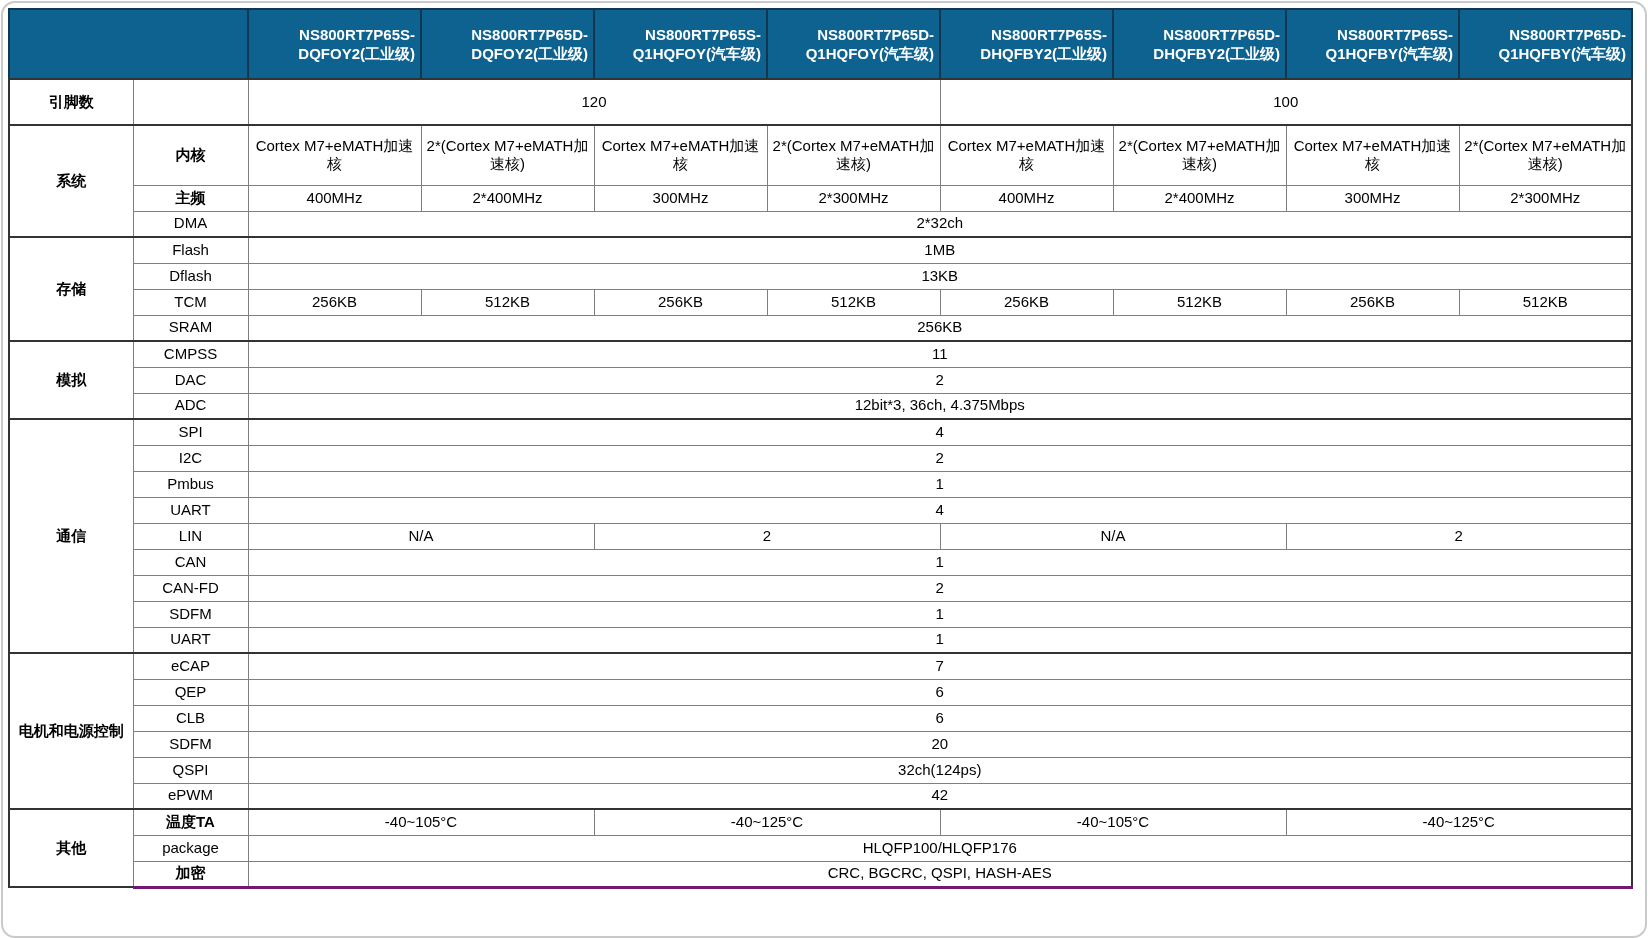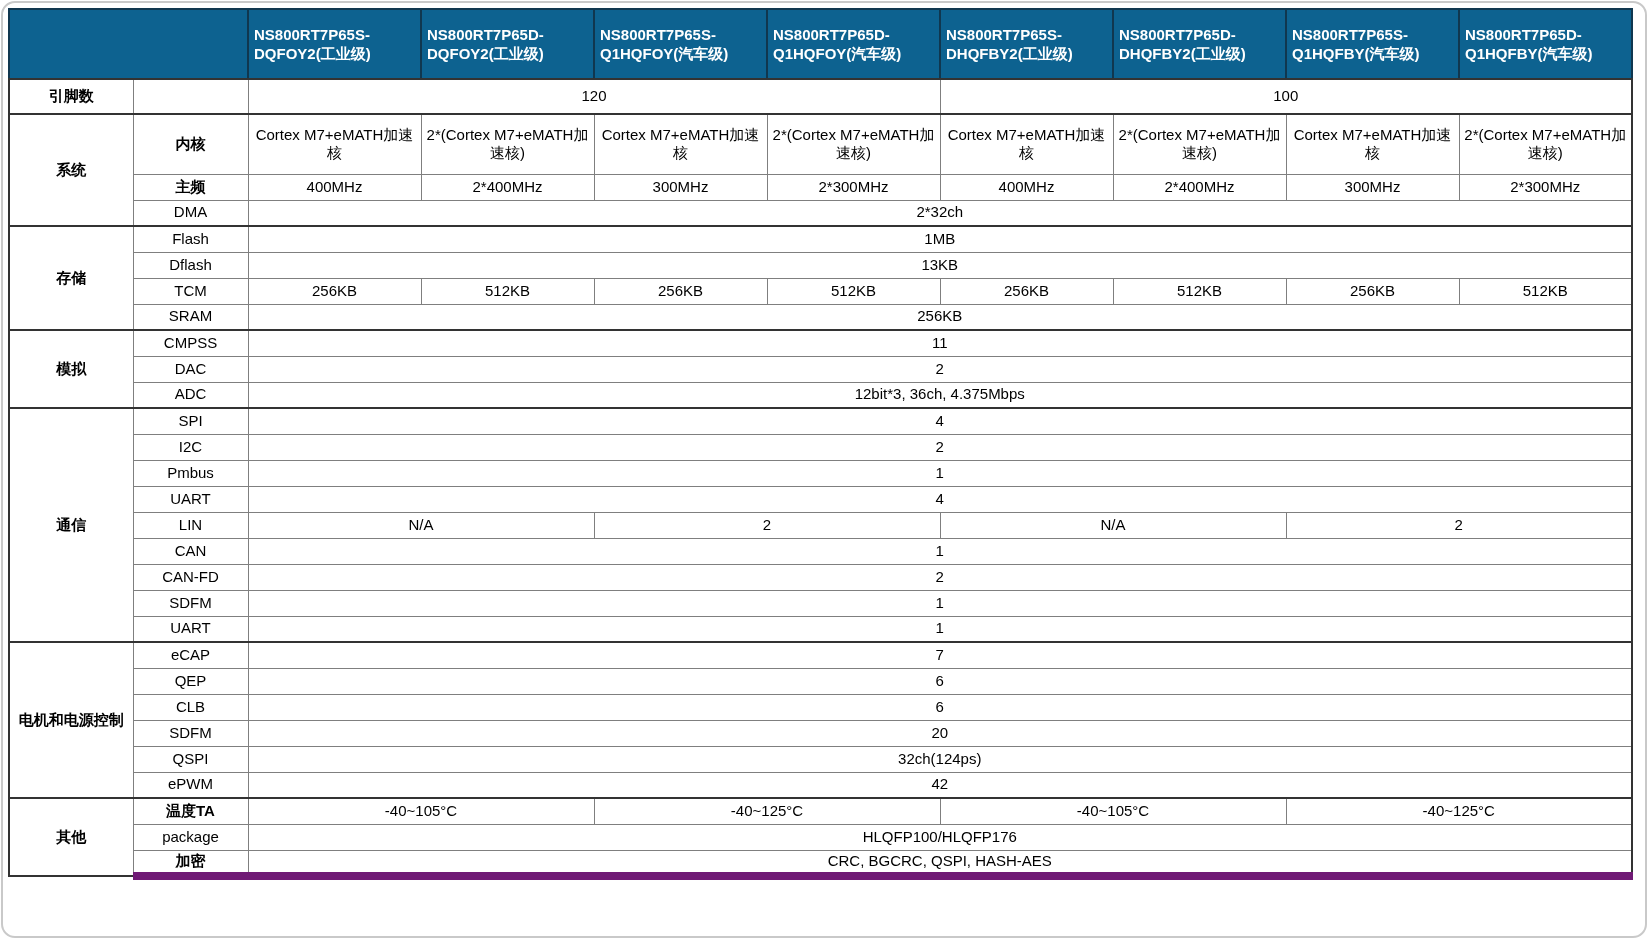--- a/index.html
+++ b/index.html
@@ -31,50 +31,50 @@
 
   
   thead th {
     background: #0d6290;
     color: #ffffff;
     font-weight: 700;
     height: 70px;
     padding: 4px 5px;
     border: 2px solid #10374f;
     border-bottom: 2px solid #333333;
-    text-align: left;
+    text-align: right;
     vertical-align: middle;
     line-height: 1.3;
   }
 
   
   tbody td {
     border: 1px solid #7f7f7f;
     text-align: center;
     vertical-align: middle;
     padding: 1px 4px;
     line-height: 1.25;
     background: #ffffff;
   }
   tbody tr { height: 26px; }
-  tbody tr:first-child { height: 35px; }   
+  tbody tr:first-child { height: 46px; }   
   tbody tr:nth-child(2) { height: 60px; }  
 
   td.cat { font-weight: 700; }
   
   tbody tr:nth-child(2)  td.lbl,
   tbody tr:nth-child(3)  td.lbl,
   tbody tr:nth-child(27) td.lbl,
   tbody tr:nth-child(29) td.lbl { font-weight: 700; }
 
   
   table.spec-table { border: 2px solid #333333; }
   tr.section-start td { border-top: 2px solid #333333; }
   tbody tr:first-child td { border-top: 2px solid #333333; }
-  tbody tr:last-child td { border-bottom: 8px solid #701a75; }
+  tbody tr:last-child td { border-bottom: 3px solid #701a75; }
   td.cat { border-left: 2px solid #333333; }
   tbody tr td:last-child { border-right: 2px solid #333333; }
 </style>
 </head>
 <body>
 
 <div class="page">
   <table class="spec-table">
     <colgroup>
       <col class="c-cat">

